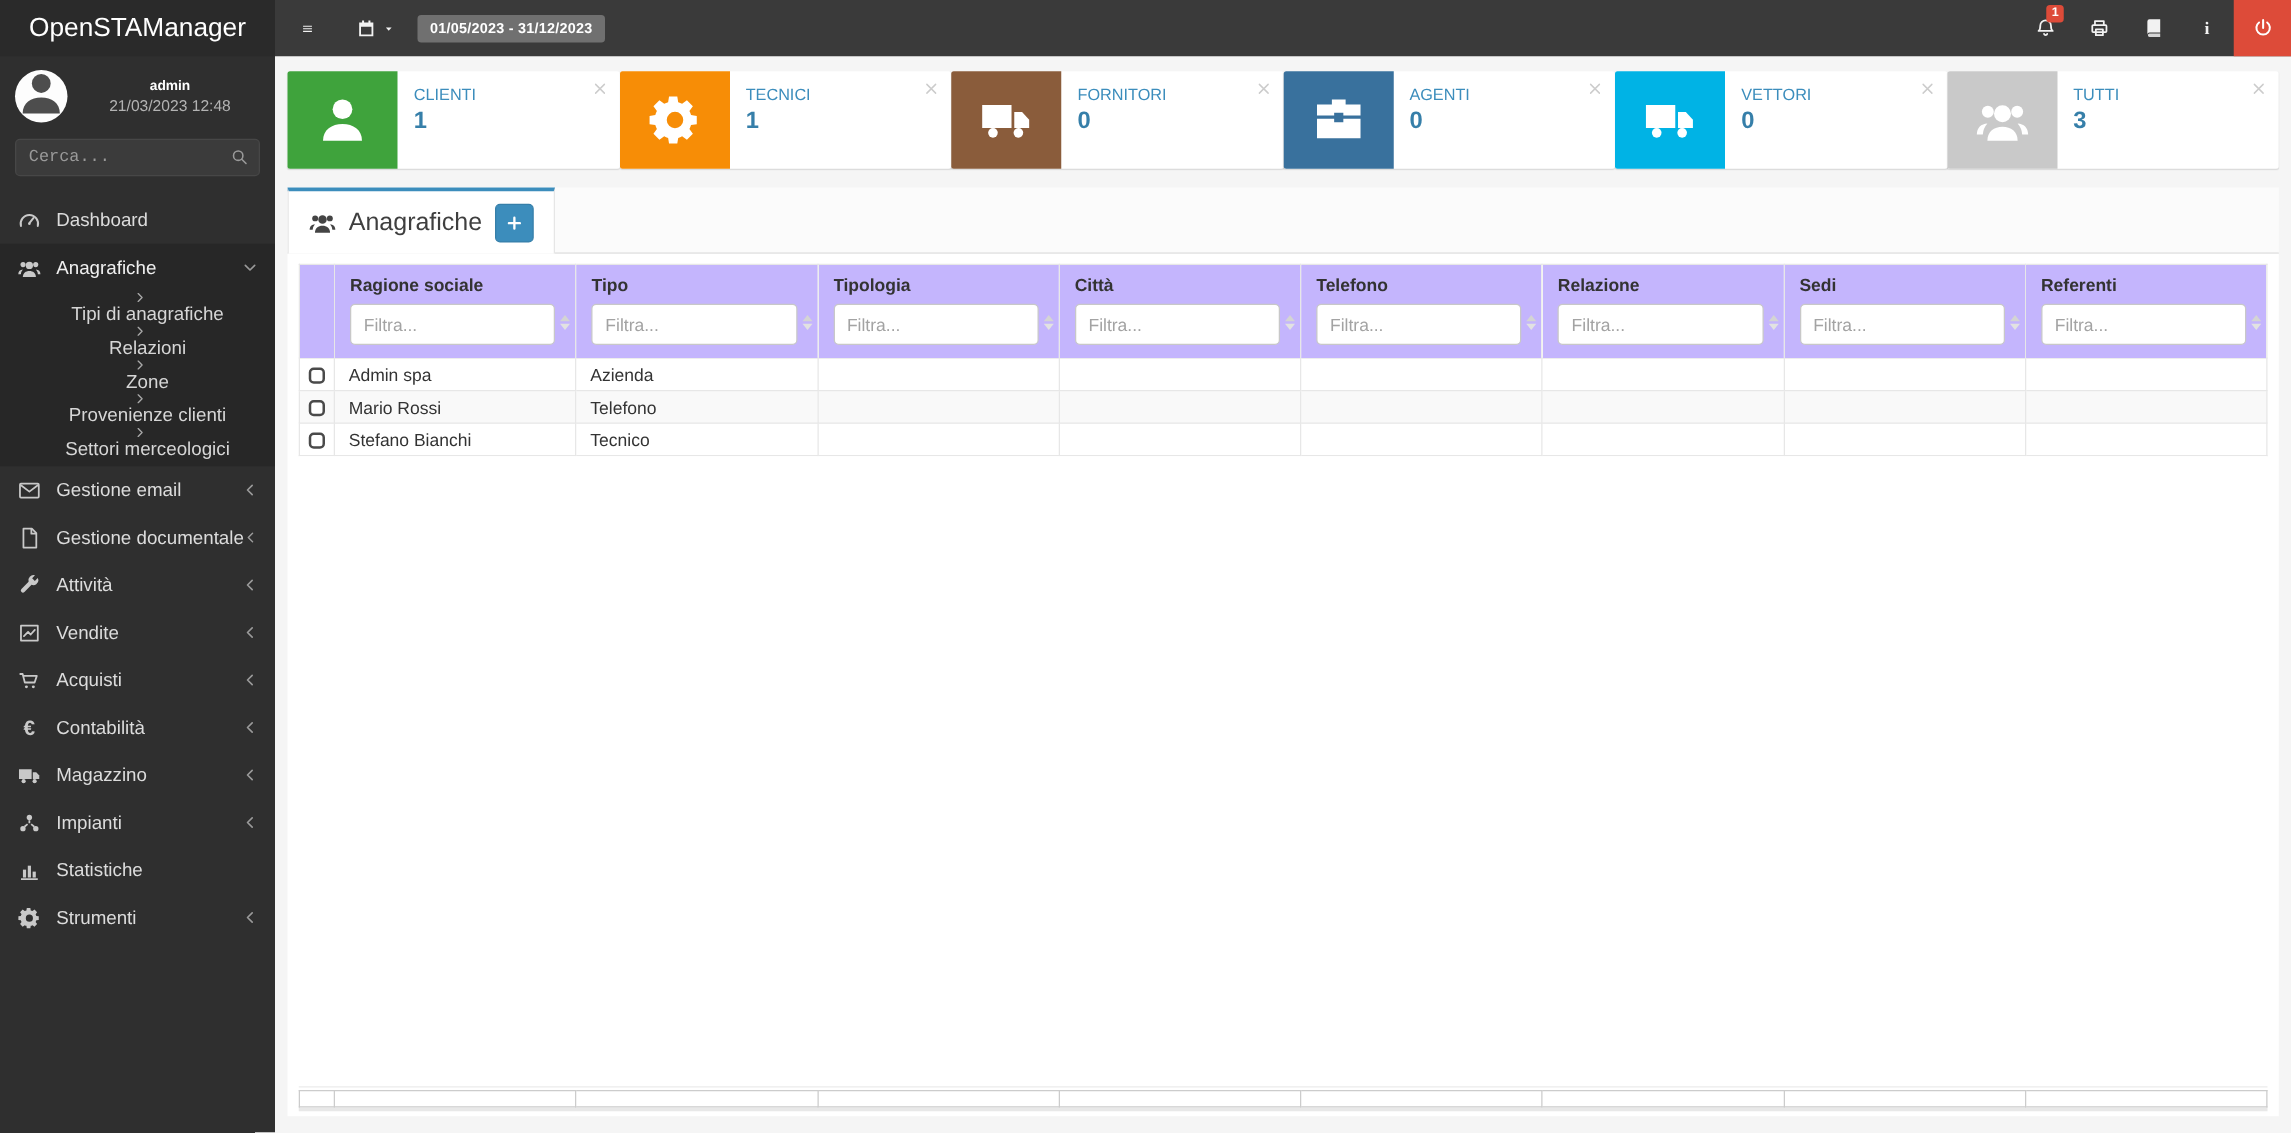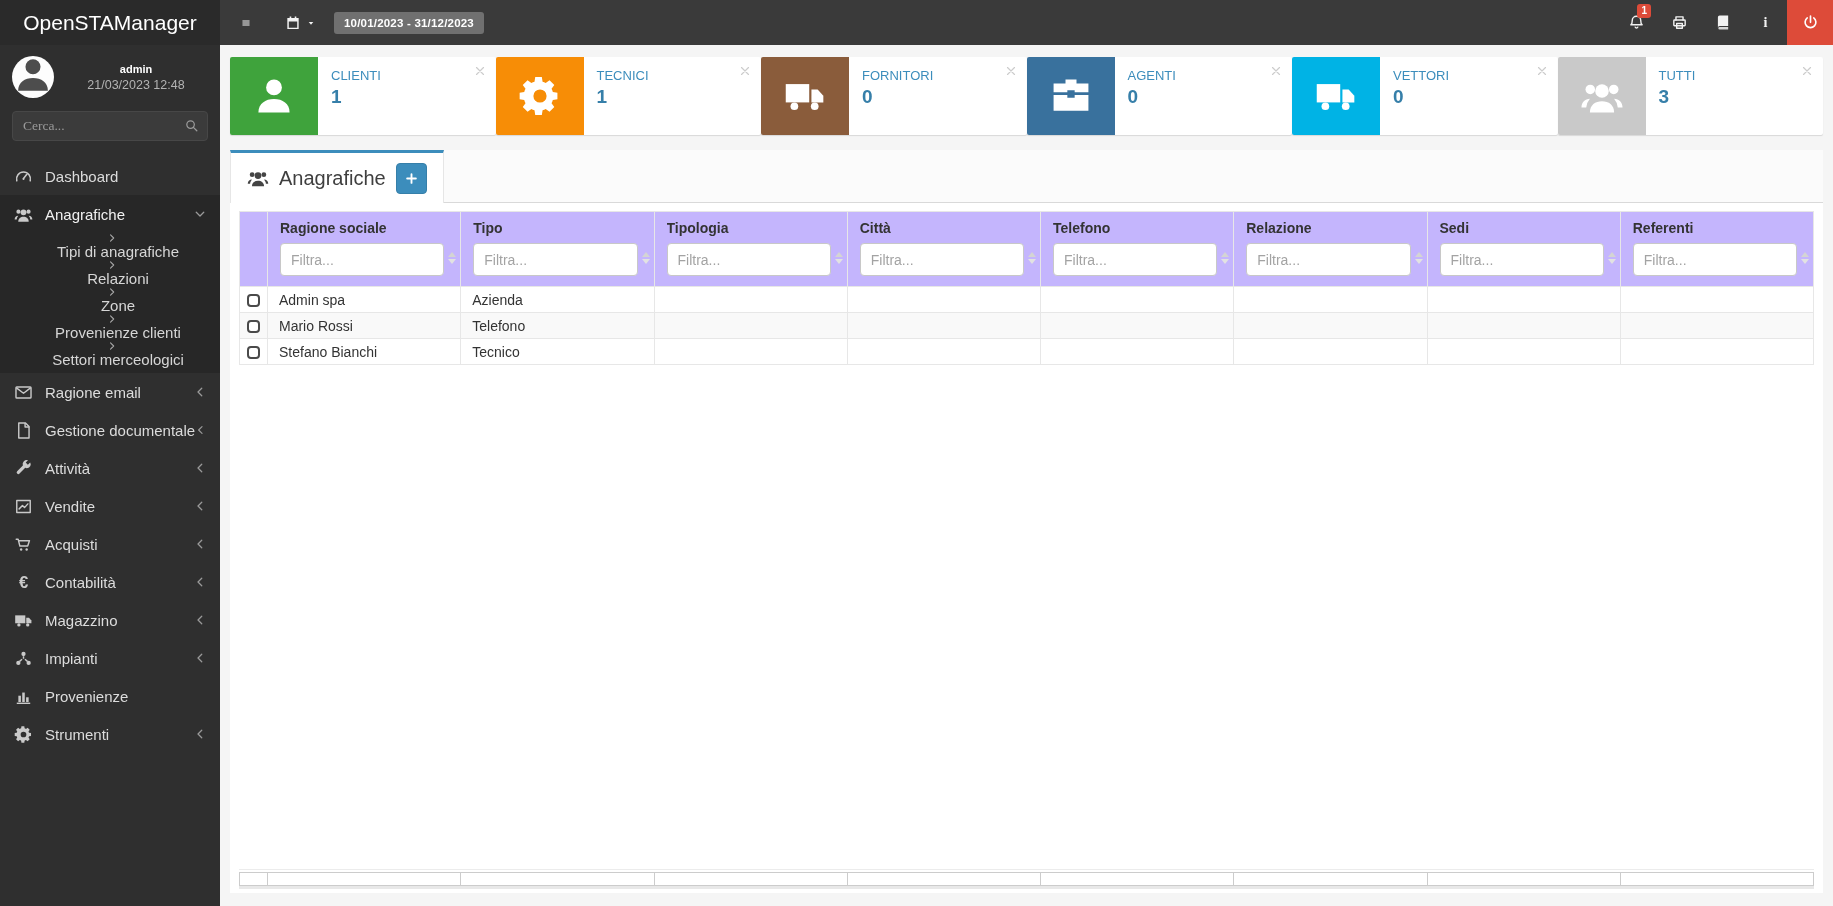--- a/index.html
+++ b/index.html
@@ -14,21 +14,21 @@
   .user-panel { display: flex; align-items: center; gap: 10px; padding: 11px 12px 9px; }
   .avatar { width: 42px; height: 42px; border-radius: 50%; background: #fdfdfd; color: #4d4d4d;
     display: flex; align-items: flex-end; justify-content: center; overflow: hidden; flex-shrink: 0; }
   .avatar svg { width: 32px; height: 32px; margin-bottom: 2px; }
   .user-texts { flex: 1; text-align: center; }
   .user-name { color: #fff; font-weight: bold; font-size: 11px; }
   .user-time { color: #b3b3b3; font-size: 12.5px; margin-top: 3px; }
   .search-wrap { position: relative; margin: 4px 12px 10px; }
   .search-wrap input { width: 100%; height: 30px; background: #3b3b3b; border: 1px solid #474747;
     border-radius: 4px; color: #ddd; font-size: 13.5px; padding: 0 30px 0 10px; outline: none;
-    font-family: Liberation Serif, serif; }
+    font-family: Liberation Mono, monospace; }
   .search-wrap input::placeholder { color: #9a9a9a; }
   .search-ic { position: absolute; right: 9px; top: 7px; width: 15px; height: 15px; color: #9a9a9a; }
   .menu { flex: 1; overflow: hidden; margin-top: 6px; }
   .menu-item { height: 38px; display: flex; align-items: center; padding: 0 14px; cursor: pointer;
     color: #dcdcdc; font-size: 15px; }
   .mi-ic { width: 19px; height: 19px; color: #c9c9c9; flex-shrink: 0; }
   .mi-label { margin-left: 12px; white-space: nowrap; }
   .mi-chev { width: 12px; height: 12px; color: #9a9a9a; margin-left: auto; }
   .treeview { background: #272727; padding-bottom: 5px; }
   .treeview .menu-item { color: #f0f0f0; }
@@ -208,21 +208,21 @@
          <span>Settori merceologici</span>
        </div>
         </div>
         <div class="menu-item">
       <span class="mi-ic">
             <svg viewBox="0 0 24 24" fill="none" stroke="currentColor" stroke-width="1.8" stroke-linecap="round" stroke-linejoin="round">
               <rect x="2.5" y="5" width="19" height="14" rx="1"></rect>
               <path d="M3.5 6.5L12 13l8.5-6.5"></path>
             </svg>
           </span>
-      <span class="mi-label">Ragione email</span>
+      <span class="mi-label">Gestione email</span>
       <span class="mi-chev">
             <svg viewBox="0 0 24 24" fill="none" stroke="currentColor" stroke-width="2.6" stroke-linecap="round" stroke-linejoin="round">
               <path d="M15.5 4.5L8 12l7.5 7.5"></path>
             </svg>
           </span>
     </div>
         <div class="menu-item">
       <span class="mi-ic">
             <svg viewBox="0 0 24 24" fill="none" stroke="currentColor" stroke-width="1.8" stroke-linecap="round" stroke-linejoin="round">
               <path d="M6 2.5h8.5L19 7v14.5H6z"></path>
@@ -325,21 +325,21 @@
     </div>
         <div class="menu-item">
       <span class="mi-ic">
             <svg viewBox="0 0 24 24">
               <path d="M3.5 20.6h17" stroke="currentColor" stroke-width="1.8"></path>
               <rect x="5.5" y="11" width="3.2" height="8" fill="currentColor"></rect>
               <rect x="10.4" y="7" width="3.2" height="12" fill="currentColor"></rect>
               <rect x="15.3" y="13" width="3.2" height="6" fill="currentColor"></rect>
             </svg>
           </span>
-      <span class="mi-label">Provenienze</span>
+      <span class="mi-label">Statistiche</span>
 
     </div>
         <div class="menu-item">
       <span class="mi-ic">
             <svg viewBox="0 0 24 24" fill="currentColor">
               <path fill-rule="evenodd" d="M21.5 13.8v-3.6l-2.5-.4a7.2 7.2 0 0 0-.7-1.7l1.5-2.1-2.6-2.6-2.1 1.5a7.2 7.2 0 0 0-1.7-.7l-.4-2.5h-3.6l-.4 2.5a7.2 7.2 0 0 0-1.7.7L5.2 3.4 2.6 6l1.5 2.1a7.2 7.2 0 0 0-.7 1.7l-2.5.4v3.6l2.5.4c.2.6.4 1.2.7 1.7l-1.5 2.1 2.6 2.6 2.1-1.5c.5.3 1.1.5 1.7.7l.4 2.5h3.6l.4-2.5a7.2 7.2 0 0 0 1.7-.7l2.1 1.5 2.6-2.6-1.5-2.1c.3-.5.5-1.1.7-1.7zM12 15.6a3.6 3.6 0 1 1 0-7.2 3.6 3.6 0 0 1 0 7.2z"></path>
             </svg>
           </span>
       <span class="mi-label">Strumenti</span>
       <span class="mi-chev">
@@ -365,21 +365,21 @@
               <path d="M7 2.2h2.4v3.2H7zM14.6 2.2H17v3.2h-2.4z"></path>
               <path fill-rule="evenodd" d="M3.5 4.5h17V21h-17V4.5zm2.2 5.2V19h12.6V9.7H5.7z"></path>
             </svg>
           </span>
         <span class="caret-ic">
             <svg viewBox="0 0 24 24" fill="currentColor">
               <path d="M6.5 9.5h11L12 16z"></path>
             </svg>
           </span>
       </span>
-      <span class="date-badge">10/01/2023 - 31/12/2023</span>
+      <span class="date-badge">01/05/2023 - 31/12/2023</span>
       <div class="nav-right">
         <span class="nav-ic-btn">
           <span class="ic">
               <svg viewBox="0 0 24 24" fill="none" stroke="currentColor" stroke-width="2" stroke-linecap="round" stroke-linejoin="round">
                 <path d="M18 9c0-3.2-2.7-5.8-6-5.8S6 5.8 6 9c0 4.8-2 6.2-2 6.2h16S18 13.8 18 9z"></path>
                 <path d="M10.2 18.5a1.9 1.9 0 0 0 3.6 0"></path>
               </svg>
             </span>
           <span class="badge">1</span>
         </span>

